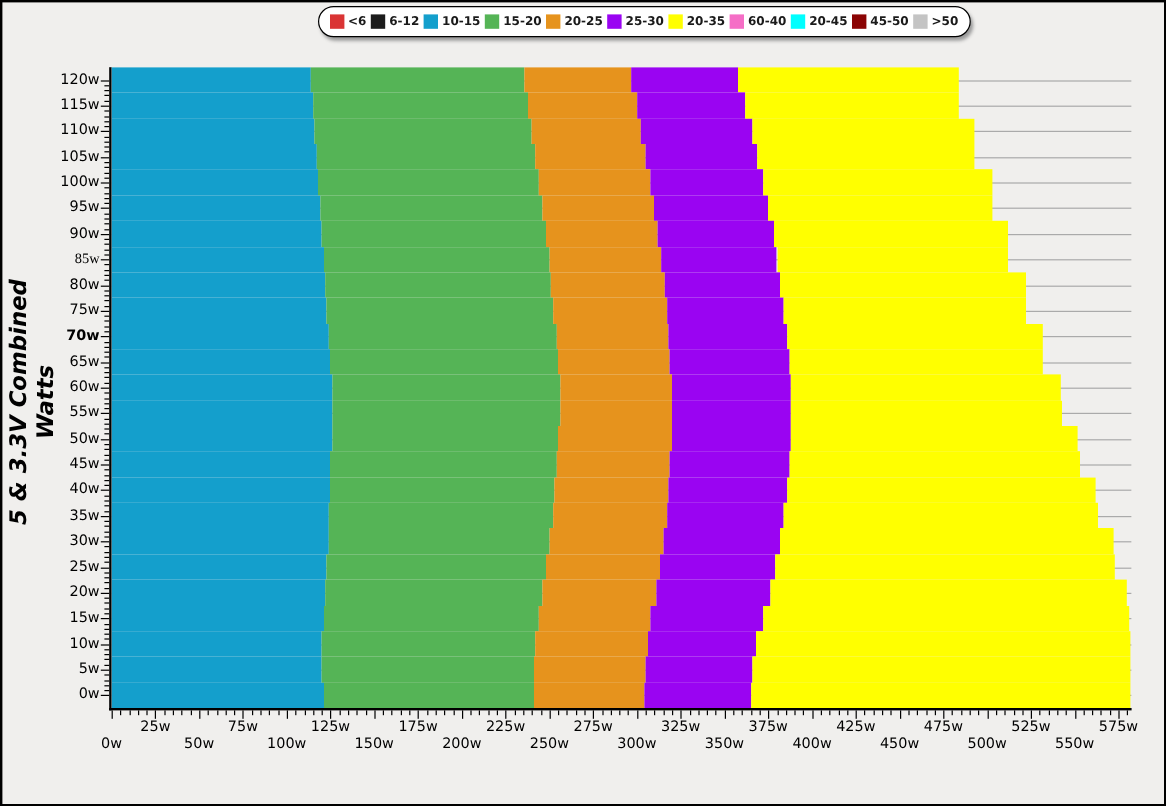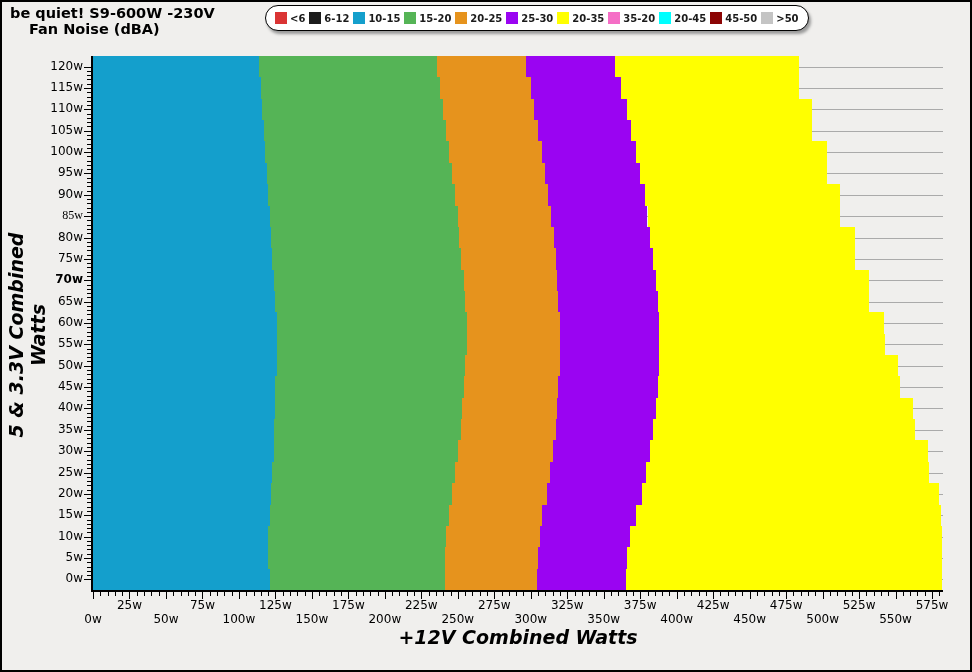--- a/index.html
+++ b/index.html
@@ -32,24 +32,20 @@
   #xtitle{position:absolute;left:91px;top:624px;width:850px;text-align:center;
           font-size:19px;font-weight:bold;font-style:italic;color:#000;}
   #ytitle{position:absolute;left:-110px;top:311px;width:270px;text-align:center;
           transform:rotate(-90deg);transform-origin:center;
           font-size:19px;font-weight:bold;font-style:italic;color:#000;}
 </style>
 </head>
 <body>
 
 <div id="frame">
-  <div id="title">
-    <div>be quiet! S9-600W -230V</div>
-    <div class="l2">Fan Noise (dBA)</div>
-  </div>
 
   <div id="legend">
       <div class="legend-item">
         <div class="chip" style="background: rgb(218, 52, 52);"></div>
         <div class="legend-label">&lt;6</div>
       </div>
       <div class="legend-item">
         <div class="chip" style="background: rgb(28, 28, 28);"></div>
         <div class="legend-label">6-12</div>
       </div>
@@ -68,21 +64,21 @@
       <div class="legend-item">
         <div class="chip" style="background: rgb(154, 4, 242);"></div>
         <div class="legend-label">25-30</div>
       </div>
       <div class="legend-item">
         <div class="chip" style="background: rgb(255, 255, 0);"></div>
         <div class="legend-label">20-35</div>
       </div>
       <div class="legend-item">
         <div class="chip" style="background: rgb(245, 110, 198);"></div>
-        <div class="legend-label">35-20</div>
+        <div class="legend-label">60-40</div>
       </div>
       <div class="legend-item">
         <div class="chip" style="background: rgb(0, 255, 255);"></div>
         <div class="legend-label">20-45</div>
       </div>
       <div class="legend-item">
         <div class="chip" style="background: rgb(139, 4, 4);"></div>
         <div class="legend-label">45-50</div>
       </div>
       <div class="legend-item">
@@ -579,15 +575,14 @@
       <div class="xlab" style="left: 644.691px; top: 610px;">400w</div>
       <div class="xlab" style="left: 681.172px; top: 596px;">425w</div>
       <div class="xlab" style="left: 717.652px; top: 610px;">450w</div>
       <div class="xlab" style="left: 754.133px; top: 596px;">475w</div>
       <div class="xlab" style="left: 790.614px; top: 610px;">500w</div>
       <div class="xlab" style="left: 827.094px; top: 596px;">525w</div>
       <div class="xlab" style="left: 863.575px; top: 610px;">550w</div>
       <div class="xlab" style="left: 900.056px; top: 596px;">575w</div>
     </div>
 
-  <div id="xtitle">+12V Combined Watts</div>
   <div id="ytitle">5 &amp; 3.3V Combined Watts</div>
 </div>
 
 </body></html>

